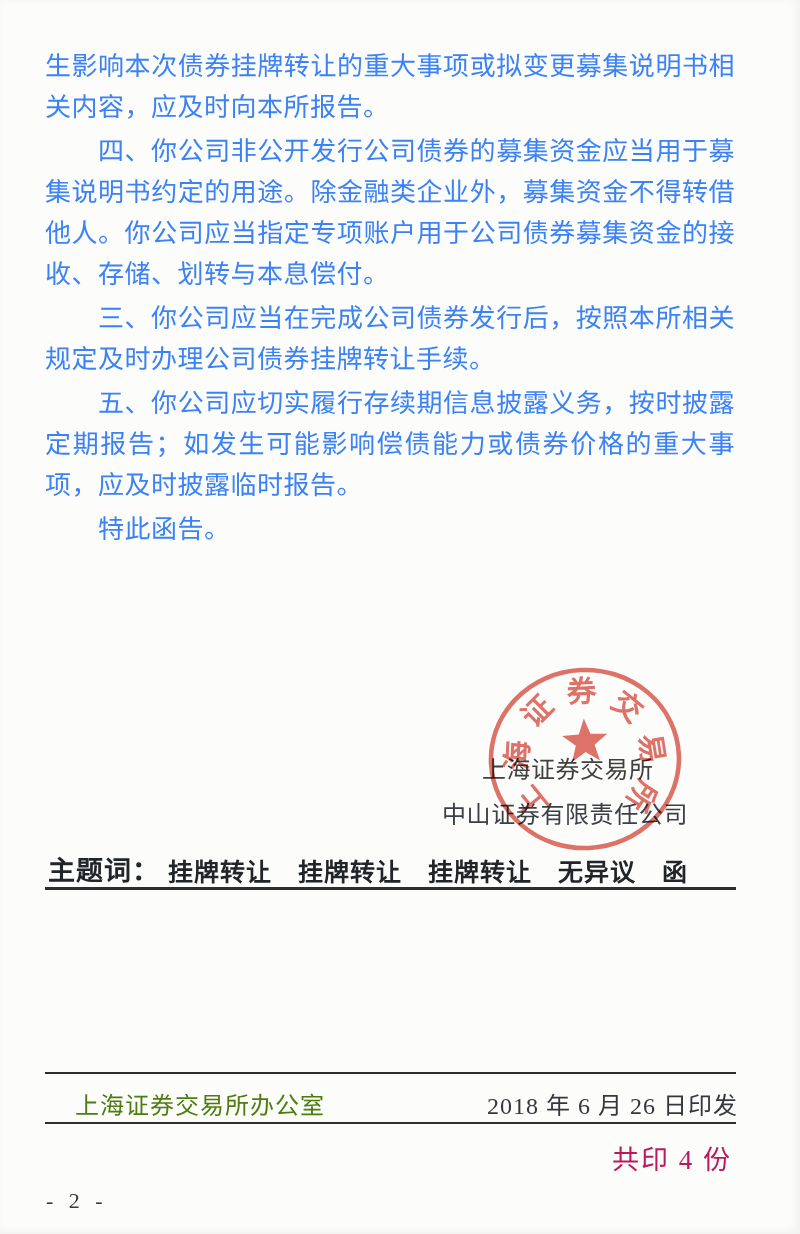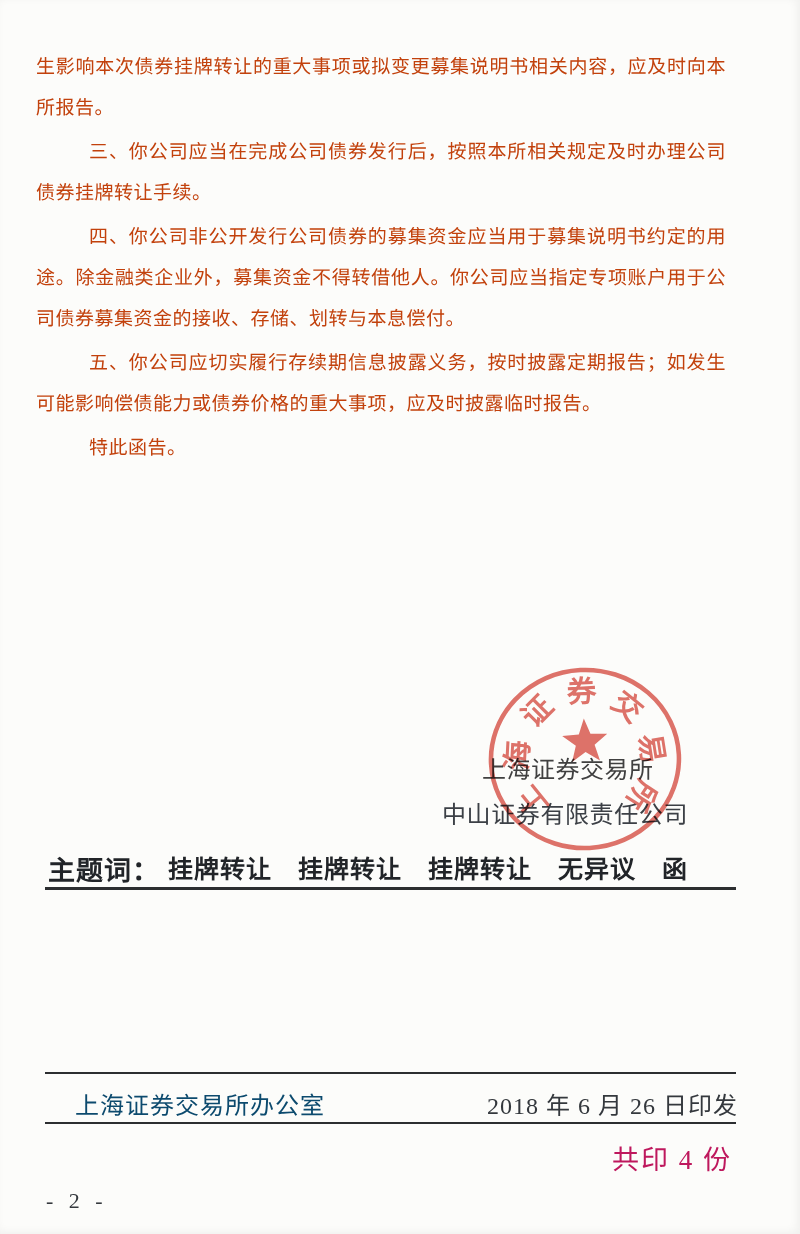--- a/index.html
+++ b/index.html
@@ -12,24 +12,24 @@
   .page{
     position:relative;
     width:800px;height:1234px;
     background:#fcfcfa;
     box-shadow:inset -3px -2px 8px rgba(0,0,0,0.05);
     overflow:hidden;
     color:#3a3e43;
   }
   
   .doc-body{
-    position:absolute;left:36px;top:46px;width:690px;
-    font-size:19px;line-height:41px;letter-spacing:0.5px;
+    position:absolute;left:45px;top:46px;width:690px;
+    font-size:26px;line-height:41px;letter-spacing:0.5px;
     text-align:justify;
-    color:#c2410c;
+    color:#3b82f6;
   }
   .doc-body p{margin:0 0 3px 0;}
   .doc-body p.indent{text-indent:53px;}
   
   .sig-issuer{
     position:absolute;left:482px;top:750px;
     font-size:24px;letter-spacing:0.5px;color:#404040;white-space:nowrap;
   }
   .sig-date{
     position:absolute;left:442px;top:795px;
@@ -44,54 +44,54 @@
   }
   .seal-ellipse{fill:none;stroke:#d9544a;stroke-width:4.6;}
   .seal-char{
     font-size:30px;fill:#d9544a;text-anchor:middle;dominant-baseline:central;
     font-weight:bold;font-family:"Liberation Serif","DejaVu Serif",serif;
   }
   .seal-star{fill:#d9544a;}
   
   .subject-row{
     position:absolute;left:48px;top:849px;
-    display:flex;align-items:flex-start;
+    display:flex;align-items:flex-end;
     font-family:"Liberation Sans","DejaVu Sans",sans-serif;
     font-weight:bold;color:#212428;white-space:nowrap;
   }
   .subject-label{font-size:27px;margin-right:8px;letter-spacing:1px;}
   .subject-keywords{display:flex;gap:26px;}
   .subject-keywords .kw{font-size:25px;letter-spacing:1px;}
   .rule{position:absolute;left:45px;width:691px;background:#2c2e30;}
   .rule-subject{top:887px;height:3px;}
   .rule-footer-top{top:1072px;height:2px;}
   .rule-footer-bottom{top:1122px;height:2px;}
   
   .dist-block{
     position:absolute;left:75px;top:904px;width:665px;
     font-size:21px;line-height:25.7px;letter-spacing:0.4px;color:#34383d;
   }
   .dist-row{display:flex;}
   .dist-label{width:63px;flex:0 0 63px;}
   .dist-content{width:600px;text-align:justify;}
   
-  .footer-office{position:absolute;left:75px;top:1086px;font-size:24px;letter-spacing:1px;color:#0c4a6e;white-space:nowrap;}
+  .footer-office{position:absolute;left:75px;top:1086px;font-size:24px;letter-spacing:1px;color:#4d7c0f;white-space:nowrap;}
   .footer-date{position:absolute;left:487px;top:1086px;font-size:24px;letter-spacing:1px;color:#34383d;white-space:nowrap;}
   .footer-copies{position:absolute;left:612px;top:1138px;font-size:27px;letter-spacing:2px;color:#be185d;white-space:nowrap;}
   .page-number{position:absolute;left:46px;top:1188px;font-size:22px;letter-spacing:5px;color:#34383d;}
 </style>
 </head>
 <body>
 
 <div class="page">
 
   <div class="doc-body">
       <p class="">生影响本次债券挂牌转让的重大事项或拟变更募集说明书相关内容，应及时向本所报告。</p>
+      <p class="indent">四、你公司非公开发行公司债券的募集资金应当用于募集说明书约定的用途。除金融类企业外，募集资金不得转借他人。你公司应当指定专项账户用于公司债券募集资金的接收、存储、划转与本息偿付。</p>
       <p class="indent">三、你公司应当在完成公司债券发行后，按照本所相关规定及时办理公司债券挂牌转让手续。</p>
-      <p class="indent">四、你公司非公开发行公司债券的募集资金应当用于募集说明书约定的用途。除金融类企业外，募集资金不得转借他人。你公司应当指定专项账户用于公司债券募集资金的接收、存储、划转与本息偿付。</p>
       <p class="indent">五、你公司应切实履行存续期信息披露义务，按时披露定期报告；如发生可能影响偿债能力或债券价格的重大事项，应及时披露临时报告。</p>
       <p class="indent">特此函告。</p>
     </div>
 
   <div class="sig-issuer">上海证券交易所</div>
   <div class="sig-date">中山证券有限责任公司</div>
 
   <svg class="seal" viewBox="0 0 200 192" xmlns="http://www.w3.org/2000/svg">
     <ellipse class="seal-ellipse" cx="100" cy="95" rx="95" ry="90"></ellipse>
     <polygon class="seal-star" points="0,-24 5.9,-8.1 22.8,-7.4 9.5,3.1 14.1,19.4 0,10 -14.1,19.4 -9.5,3.1 -22.8,-7.4 -5.9,-8.1" transform="translate(101,78)"></polygon>

